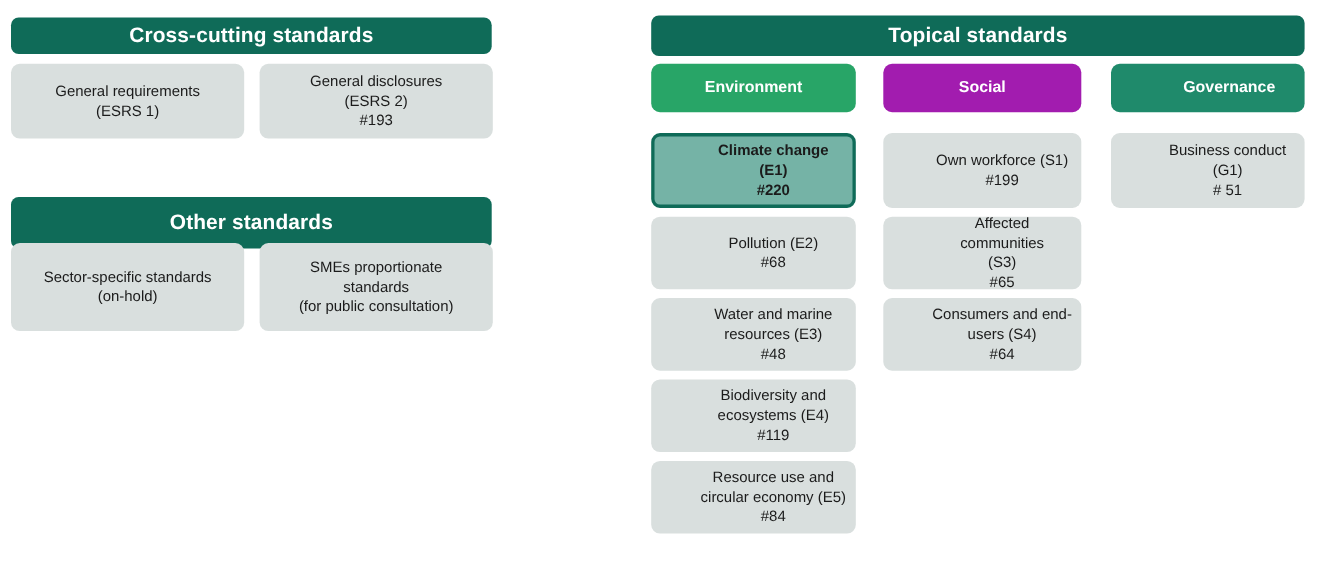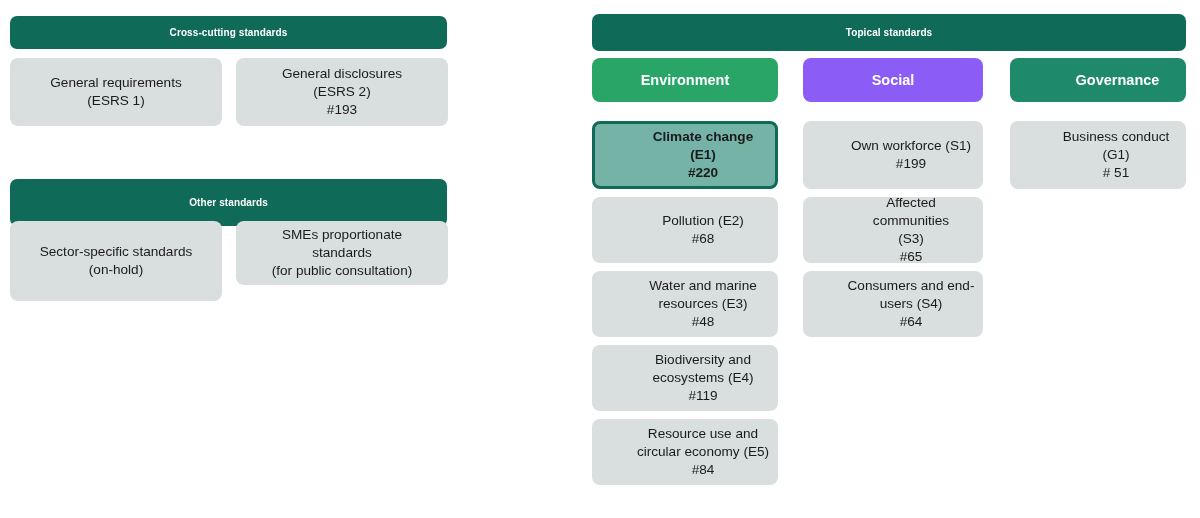--- a/index.html
+++ b/index.html
@@ -17,21 +17,21 @@
 
   .panel {
     position: absolute;
   }
 
   
   .section-header {
     background: #0f6b58;
     color: #ffffff;
     font-weight: bold;
-    font-size: 10px;
+    font-size: 19px;
     border-radius: 7px;
     display: flex;
     align-items: center;
     justify-content: center;
     text-align: center;
     letter-spacing: 0.1px;
     box-sizing: border-box;
   }
 
   
@@ -107,21 +107,21 @@
     <div class="card left-card" style="height:68px">General disclosures
 (ESRS 2)
 #193</div>
   </div>
 
   <div class="section-header os-header panel">Other standards</div>
 
   <div class="left-card-row" id="os-cards">
     <div class="card left-card" style="height:80px">Sector-specific standards
 (on-hold)</div>
-    <div class="card left-card" style="height:64px">SMEs proportionate
+    <div class="card left-card" style="height:80px">SMEs proportionate
 standards
 (for public consultation)</div>
   </div>
 </div>
 
 <div class="panel" id="right-region">
 
   <div class="section-header" id="topical-bar" style="position:absolute;left:12px;top:14px;width:594px;height:37px;">Topical standards</div>
 
   <div class="column" style="left:12px;width:186px;">
@@ -135,21 +135,21 @@
 #48</div>
     <div class="card" style="height:66px">Biodiversity and
 ecosystems (E4)
 #119</div>
     <div class="card" style="height:66px">Resource use and
 circular economy (E5)
 #84</div>
   </div>
 
   <div class="column" style="left:223px;width:180px;">
-    <div class="col-header" style="background:#8b5cf6;">Social</div>
+    <div class="col-header" style="background:#a21caf;">Social</div>
     <div class="card" style="height:68px">Own workforce  (S1)
 #199</div>
     <div class="card" style="height:66px">Affected communities
 (S3)
 #65</div>
     <div class="card" style="height:66px">Consumers and end-
 users (S4)
 #64</div>
   </div>
 

